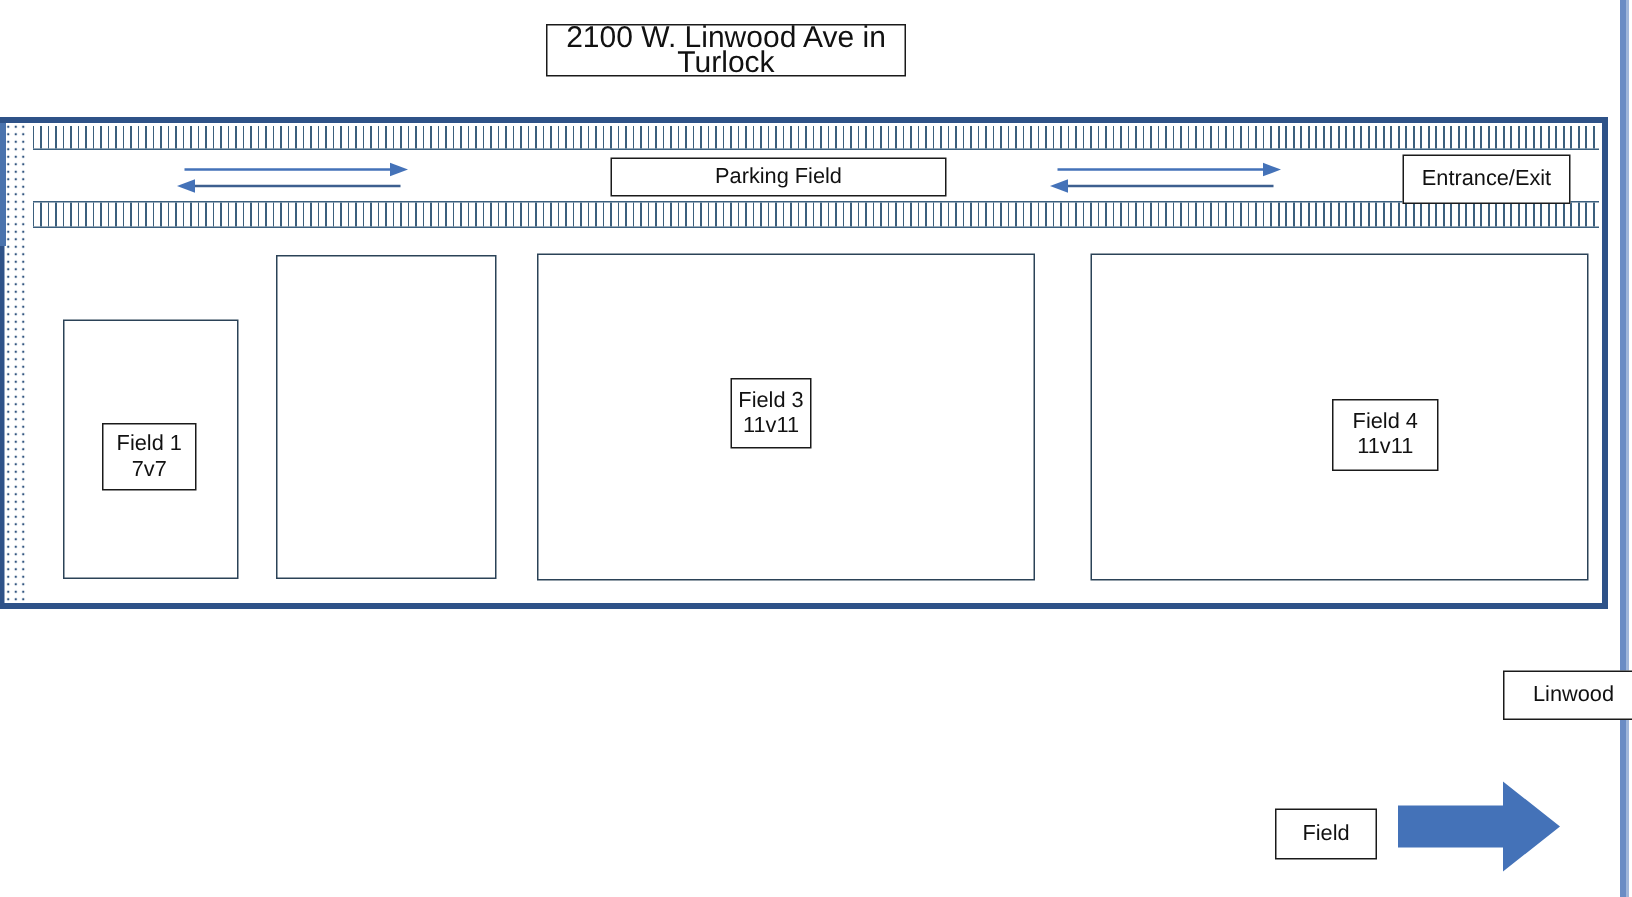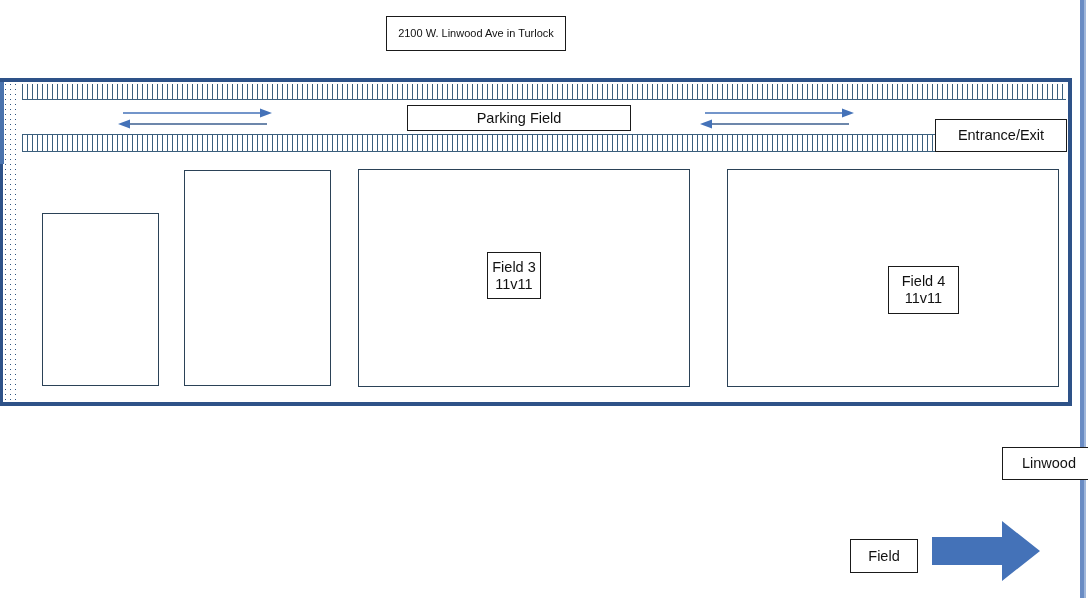--- a/index.html
+++ b/index.html
@@ -24,21 +24,21 @@
     display:flex;
     align-items:center;
     justify-content:center;
     flex-direction:column;
     box-sizing:border-box;
     white-space:pre-line;
     z-index:30;
   }
 
   
-  #title-box{left:386px;top:16px;width:180px;height:35px;font-size:11px;}
+  #title-box{left:364px;top:16px;width:240px;height:35px;font-size:20px;}
 
   
   #property-frame{
     position:absolute;left:0px;top:78px;width:1072px;height:328px;
     border:4px solid #2e5288;
     box-sizing:border-box;
     background:#ffffff;
     z-index:2;
   }
 
@@ -80,21 +80,21 @@
     z-index:10;
   }
   #stall-band-top{left:22px;top:84px;width:1044px;height:16px;border-top:none;}
   #stall-band-bottom{left:22px;top:134px;width:1044px;height:18px;}
 
   
   .aisle-arrow{position:absolute;z-index:20;}
 
   
   #parking-area-box{left:407px;top:105px;width:224px;height:26px;}
-  #entrance-exit-box{left:935px;top:119px;width:132px;height:33px;}
+  #entrance-exit-box{left:935px;top:103px;width:112px;height:33px;}
 
   
   .field-rect{
     position:absolute;
     border:1.3px solid #2b4257;
     background:#ffffff;
     box-sizing:border-box;
     z-index:12;
   }
   #field-rect-1{left:42px;top:213px;width:117px;height:173px;}
@@ -159,20 +159,22 @@
 
   <div class="labelbox" id="parking-area-box">Parking Field</div>
 
   <div class="labelbox" id="entrance-exit-box">Entrance/Exit</div>
 
   <div class="field-rect" id="field-rect-1"></div>
   <div class="field-rect" id="field-rect-2"></div>
   <div class="field-rect" id="field-rect-3"></div>
   <div class="field-rect" id="field-rect-4"></div>
 
+  <div class="labelbox" id="field-label-1">Field 1
+7v7</div>
   <div class="labelbox" id="field-label-3">Field 3
 11v11</div>
   <div class="labelbox" id="field-label-4">Field 4
 11v11</div>
 
   <div class="labelbox" id="linwood-box">Linwood</div>
 
   <div class="labelbox" id="north-box">Field</div>
 
   <div id="north-arrow">

